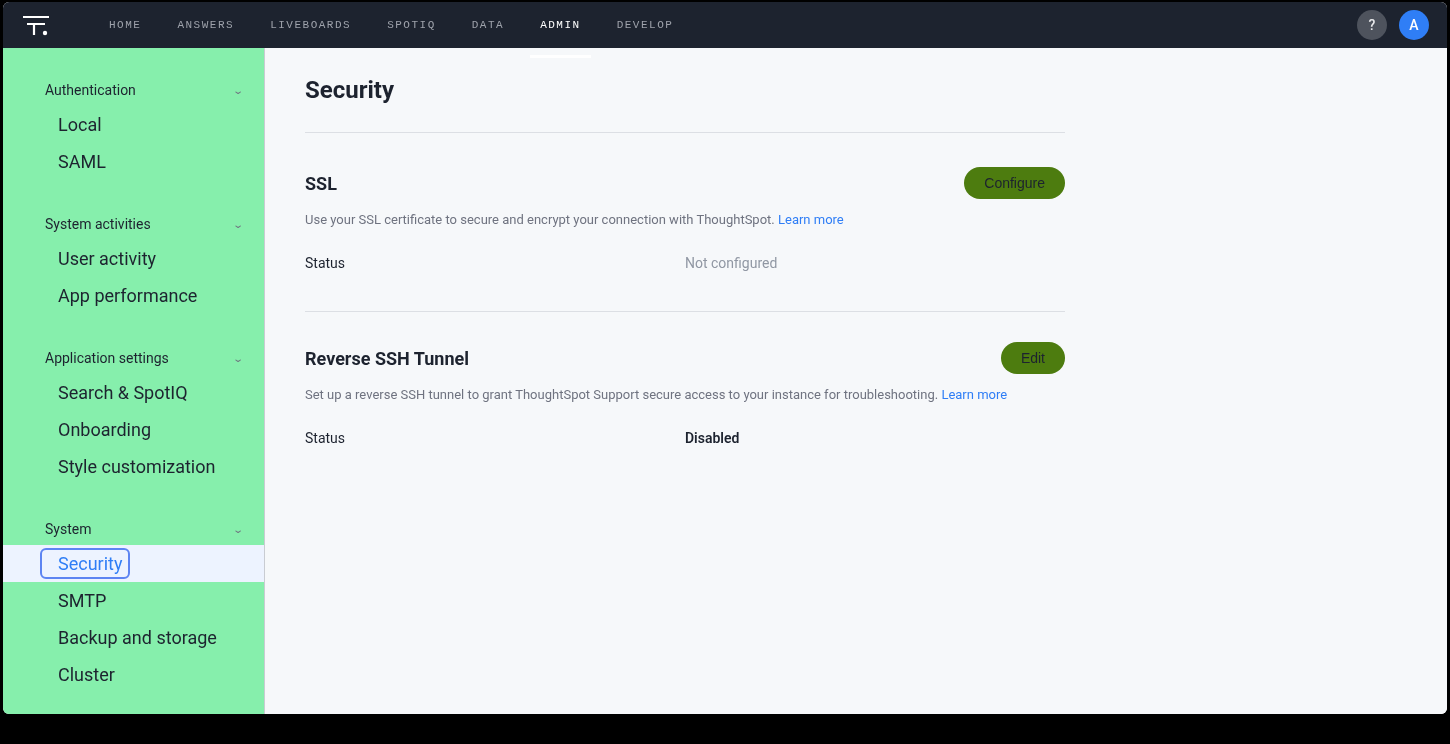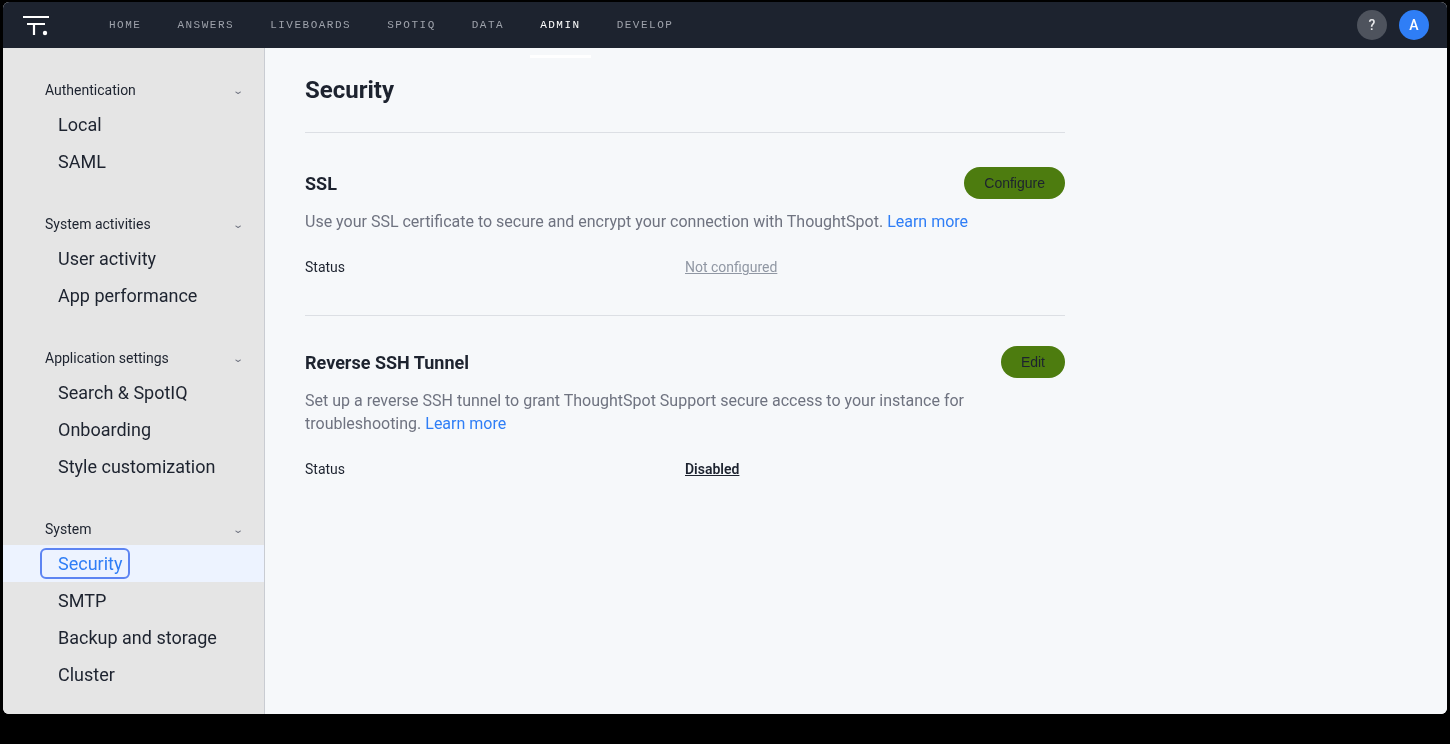--- a/index.html
+++ b/index.html
@@ -10,40 +10,40 @@
     .logo { width: 30px; height: 24px; display: flex; align-items: center; }
     .nav { display: flex; align-items: center; gap: 36px; margin-left: 30px; }
     .nav-item { font-family: "Courier New", monospace; font-size: 11px; letter-spacing: 1.5px; color: #9ea2ab; text-transform: uppercase; cursor: pointer; padding: 27px 0; position: relative; }
     .nav-item.active { color: #fff; }
     .nav-item.active::after { content: ""; position: absolute; bottom: 0; left: -10px; right: -10px; height: 3px; background: #fff; }
     .topbar-right { display: flex; align-items: center; gap: 12px; }
     .circle-btn { width: 30px; height: 30px; border-radius: 50%; display: flex; align-items: center; justify-content: center; cursor: pointer; font-size: 14px; font-weight: 500; }
     .help-btn { background: #4e535d; color: #e9eaec; }
     .avatar { background: #2f7ef6; color: #fff; }
     .body { display: flex; height: calc(100% - 46px); }
-    .sidebar { width: 262px; background: #e5e5e5; border-right: 1px solid #c9ccd2; padding-top: 26px; overflow-y: auto; }
+    .sidebar { width: 262px; background: #86efac; border-right: 1px solid #c9ccd2; padding-top: 26px; overflow-y: auto; }
     .sb-group-hdr { display: flex; align-items: center; justify-content: space-between; padding: 8px 22px 8px 42px; font-size: 14px; color: #1d232f; cursor: pointer; }
     .sb-chevron { color: #6f7380; font-size: 10px; transform: scaleX(1.4); }
     .sb-item { padding: 8px 22px 8px 55px; font-size: 18px; color: #1d232f; cursor: pointer; position: relative; }
     .sb-item.active { background: #edf3ff; color: #2f7ef6; }
     .sb-item.active .hl { position: absolute; left: 37px; top: 3px; bottom: 3px; right: auto; width: 90px; border: 2px solid #5d84f2; border-radius: 6px; pointer-events: none; }
     .sb-gap { height: 28px; }
     .main { flex: 1; background: #f6f8fa; padding: 28px 40px; overflow-y: auto; }
     .content { max-width: 760px; }
     .page-title { font-size: 24px; font-weight: 700; color: #1d232f; margin-bottom: 28px; }
     .divider { height: 1px; background: #dcdfe4; margin-bottom: 34px; }
     .section { margin-bottom: 40px; }
     .section-head { display: flex; align-items: center; justify-content: space-between; margin-bottom: 12px; }
     .section-title { font-size: 18px; font-weight: 700; color: #1d232f; }
     .pill-btn { background: #4d7c0f; border: none; border-radius: 18px; padding: 8px 20px; font-size: 14px; color: #1d232f; cursor: pointer; }
-    .section-desc { font-size: 16px; color: #6f7380; line-height: 1.4; margin-bottom: 26px; }
+    .section-desc { font-size: 13px; color: #6f7380; line-height: 1.4; margin-bottom: 26px; }
     .link { color: #2f7ef6; cursor: pointer; }
     .status-row { display: flex; font-size: 14px; }
     .status-label { width: 380px; color: #1d232f; }
-    .status-val { color: #1d232f; font-weight: 600; text-decoration: underline; }
+    .status-val { color: #1d232f; font-weight: 600; }
     .status-val.muted { color: #9097a3; font-weight: 400; }
     .divider2 { height: 1px; background: #dcdfe4; margin: 36px 0 30px; }
   </style>
 </head>
 <body>
 
 <div class="frame">
   <div class="topbar">
     <div class="topbar-left">
       <div class="logo">

